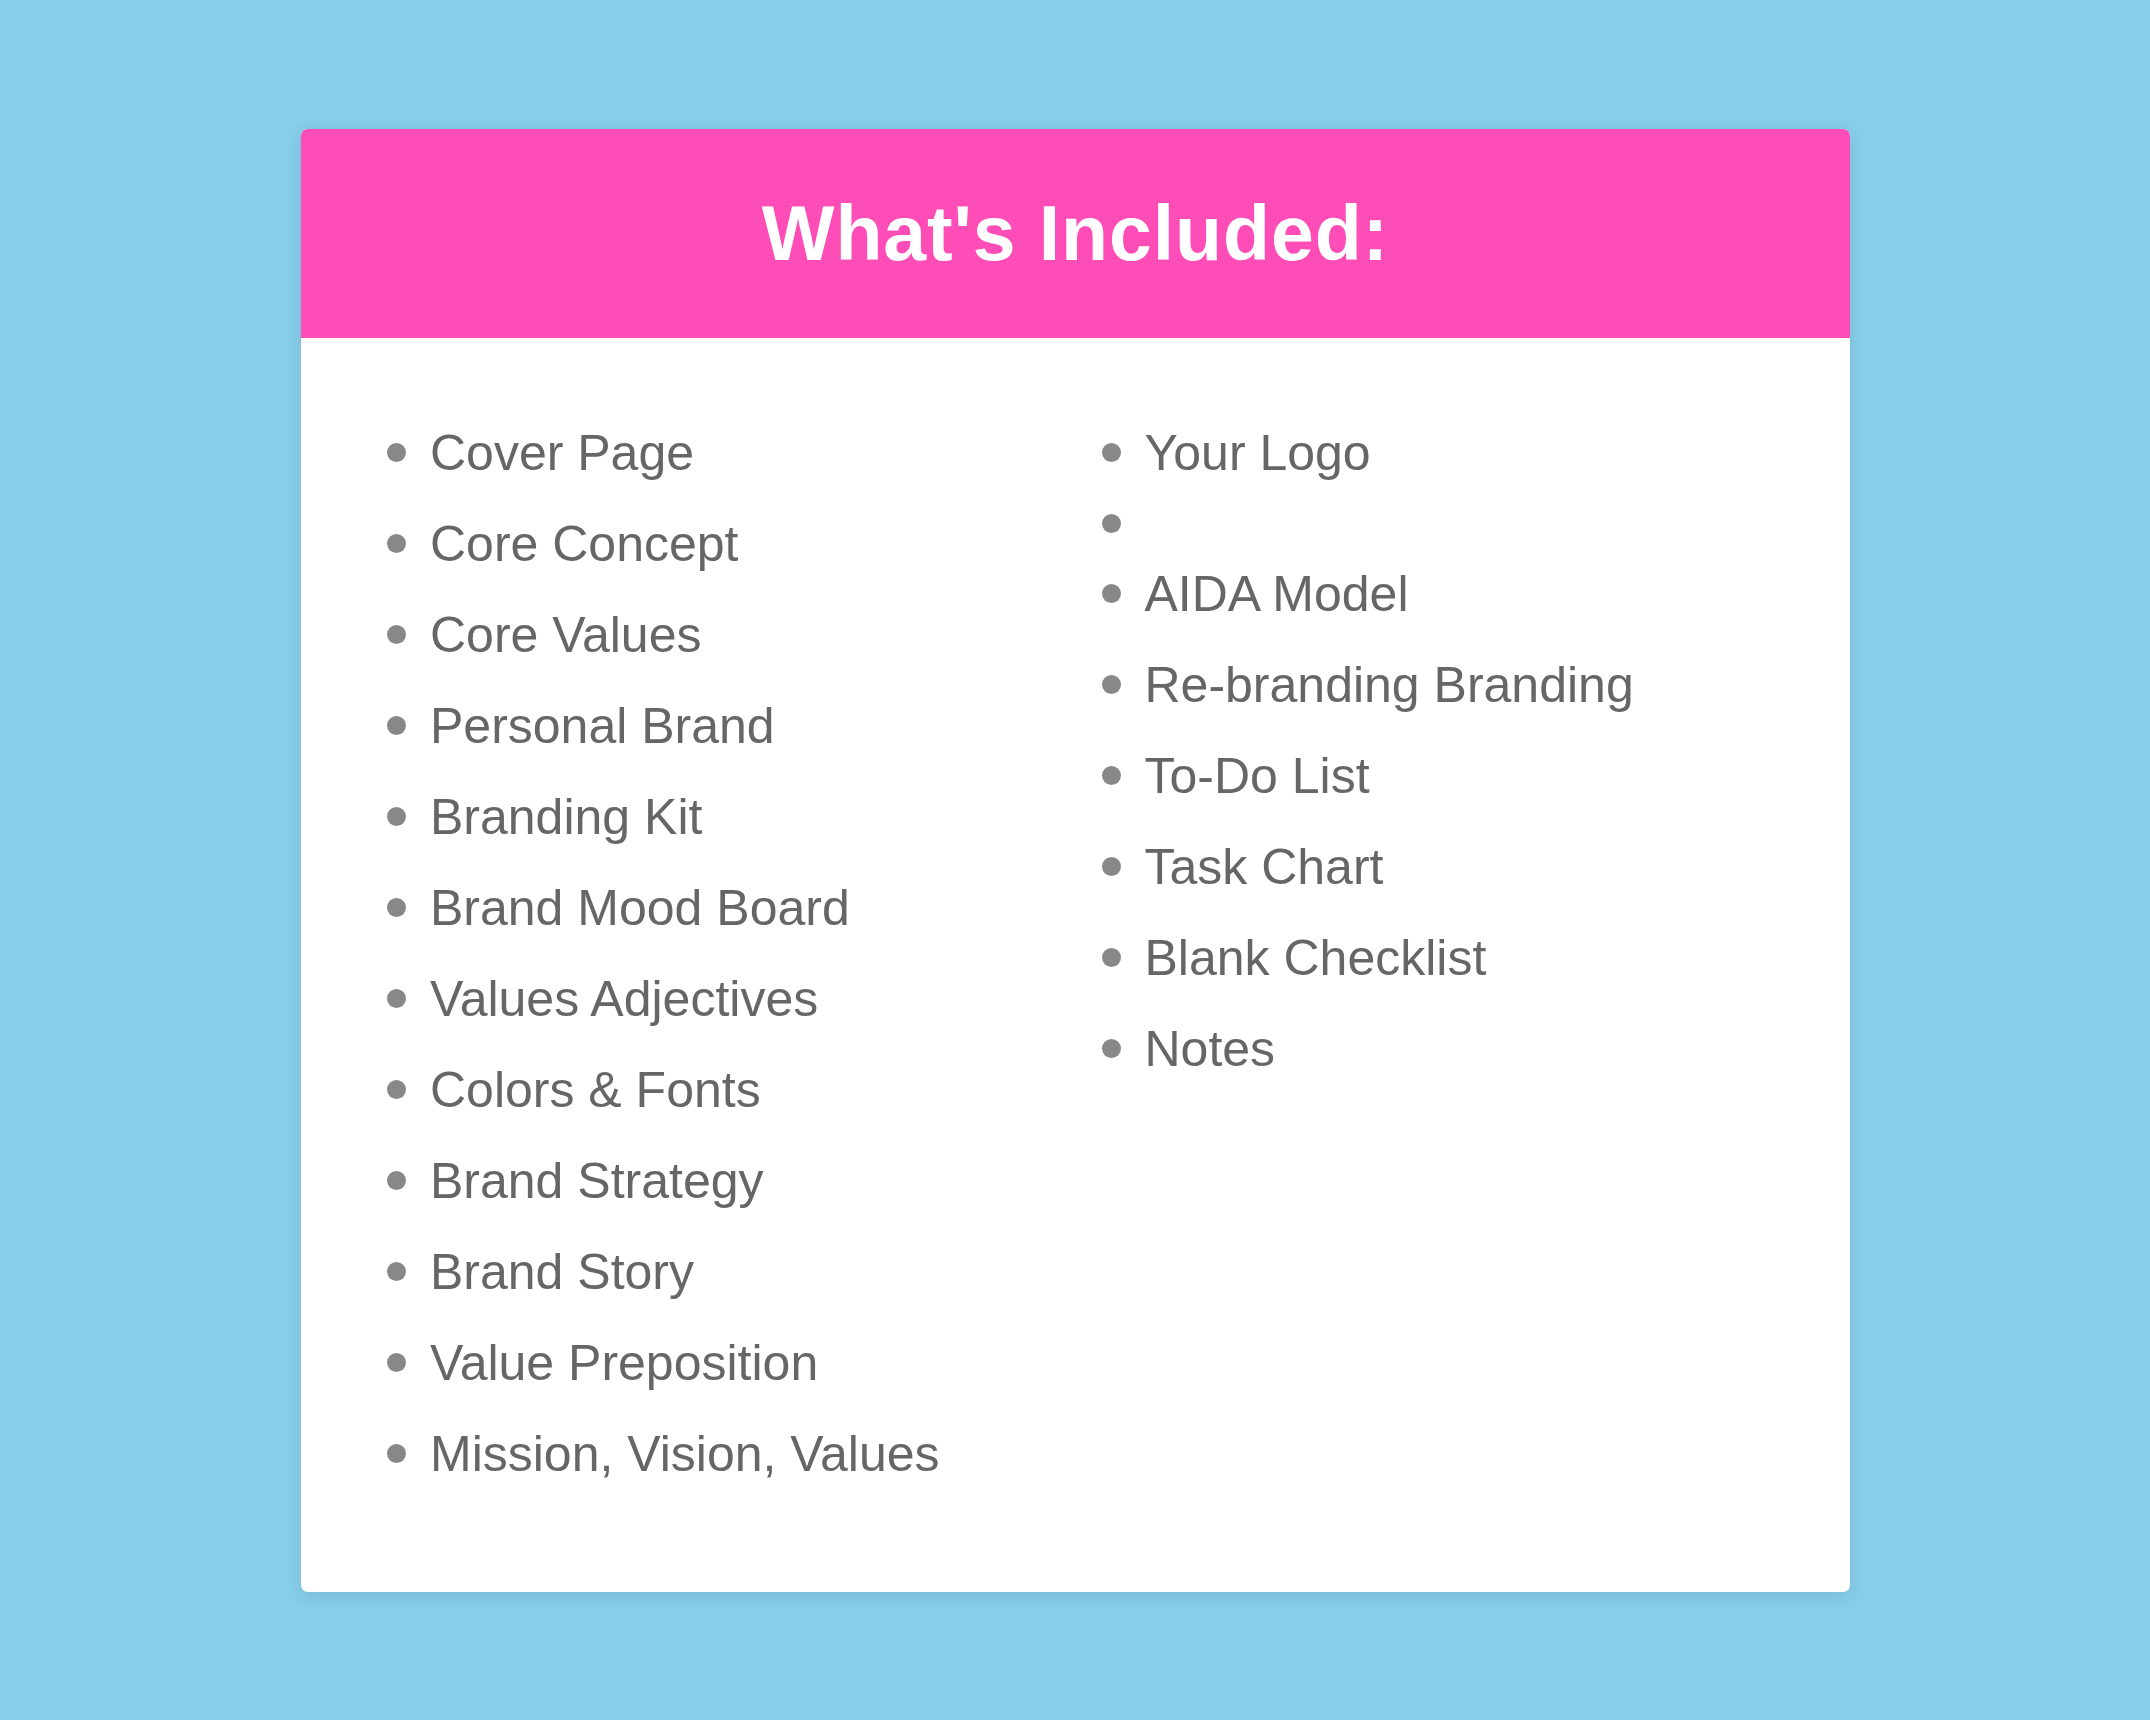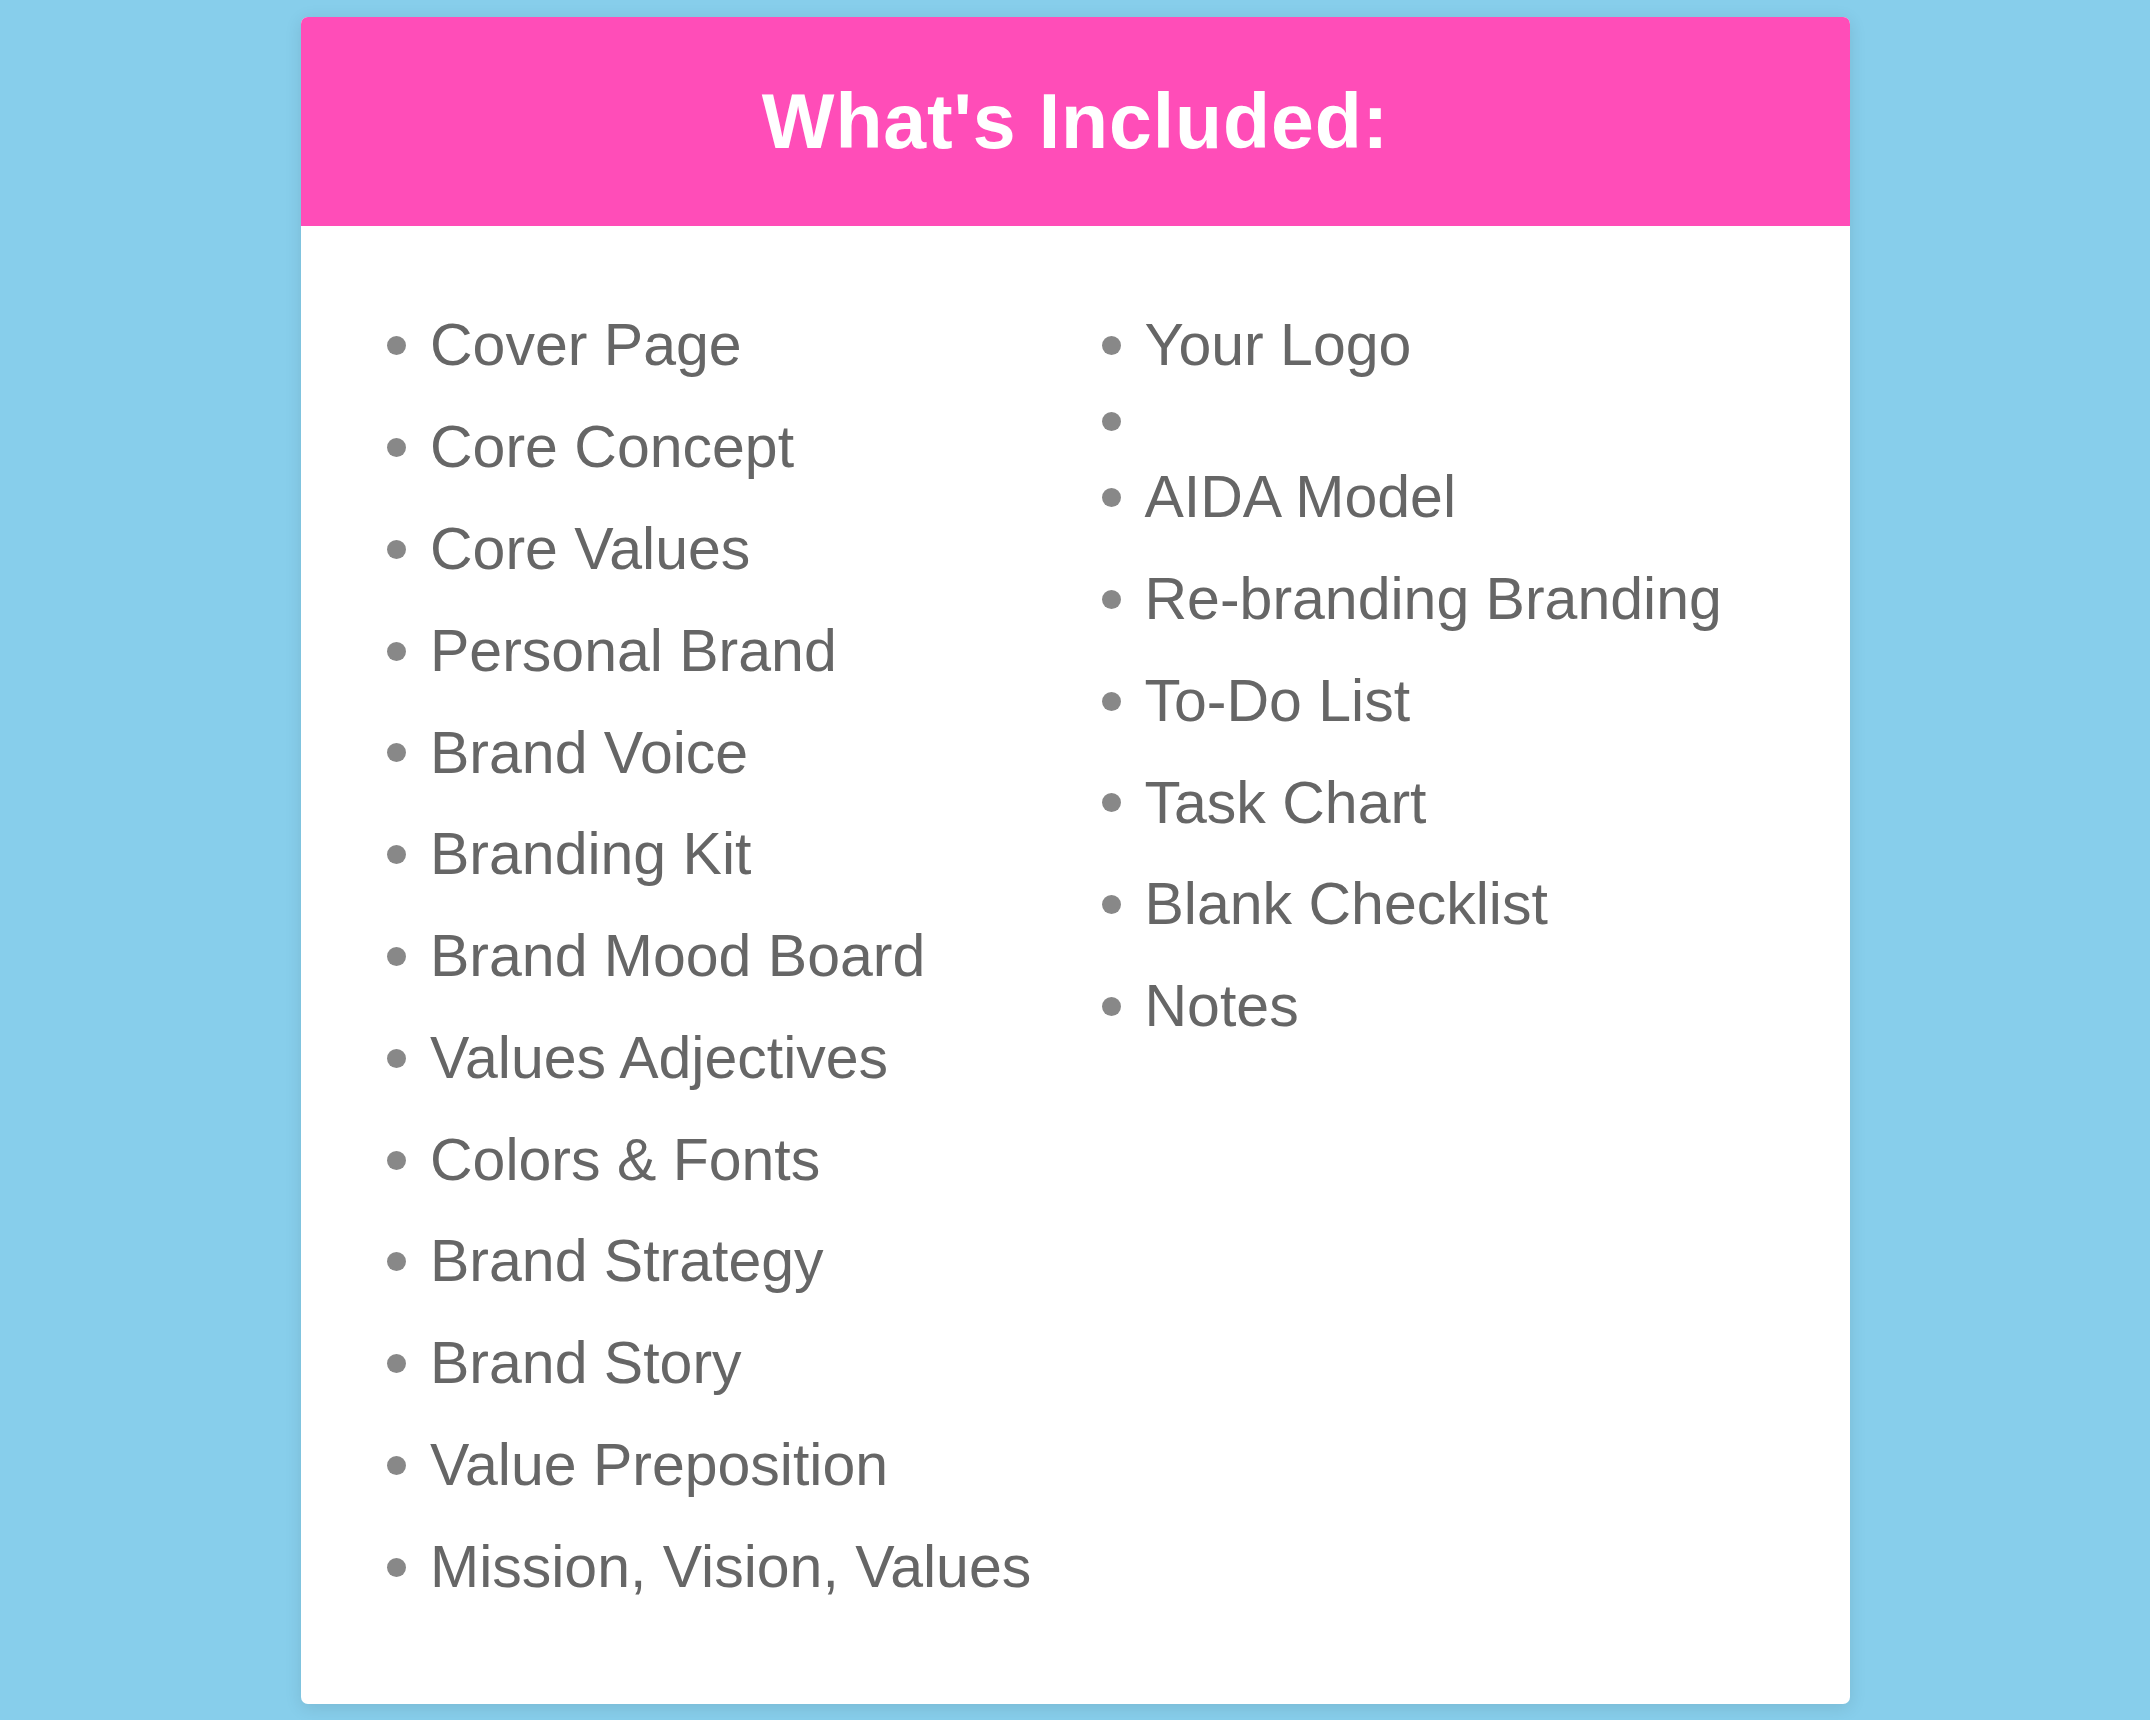--- a/index.html
+++ b/index.html
@@ -63,21 +63,21 @@
 
     .bullet {
       width: 19px;
       height: 19px;
       border-radius: 50%;
       background-color: #888888;
       flex-shrink: 0;
     }
 
     .item-text {
-      font-size: 59px;
+      font-size: 50px;
       color: #666666;
       font-weight: 400;
       line-height: 1.2;
     }
   </style>
 </head>
 <body>
 
 <div class="card">
   <div class="card-header">
@@ -93,24 +93,20 @@
           <span class="bullet"></span>
           <span class="item-text">Core Concept</span>
         </div>
         <div class="list-item">
           <span class="bullet"></span>
           <span class="item-text">Core Values</span>
         </div>
         <div class="list-item">
           <span class="bullet"></span>
           <span class="item-text">Personal Brand</span>
-        </div>
-        <div class="list-item">
-          <span class="bullet"></span>
-          <span class="item-text">Brand Voice</span>
         </div>
         <div class="list-item">
           <span class="bullet"></span>
           <span class="item-text">Branding Kit</span>
         </div>
         <div class="list-item">
           <span class="bullet"></span>
           <span class="item-text">Brand Mood Board</span>
         </div>
         <div class="list-item">

